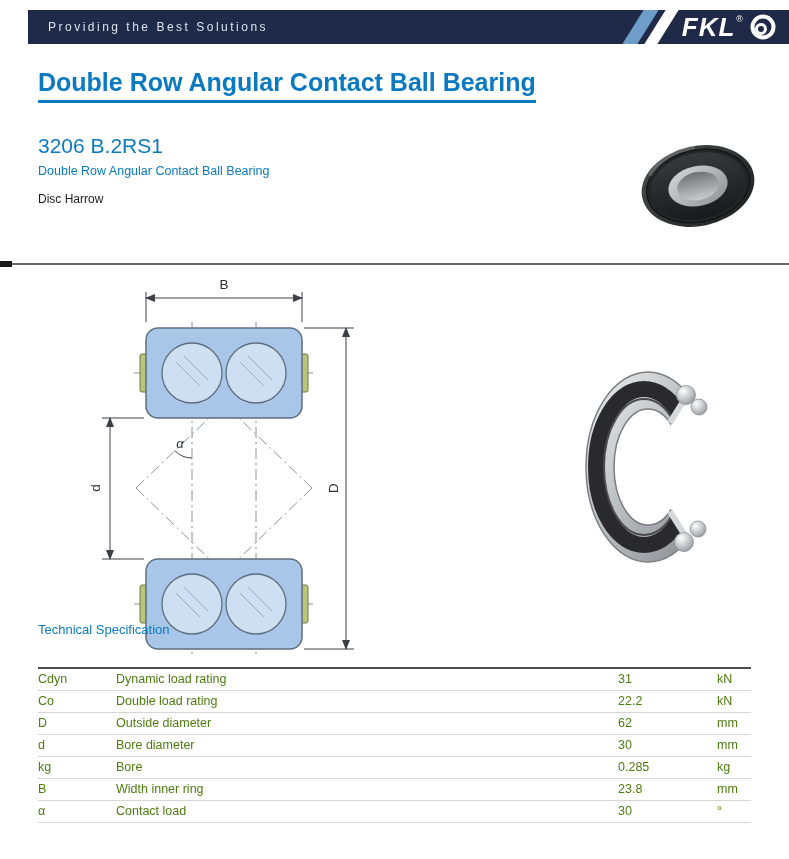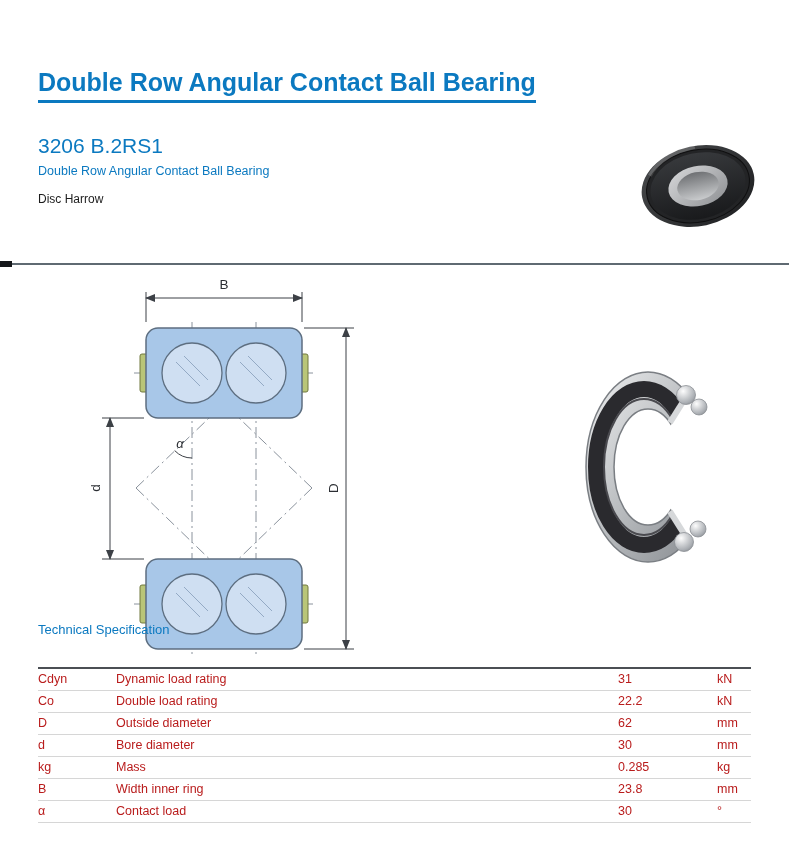--- a/index.html
+++ b/index.html
@@ -47,33 +47,46 @@
   .rule-tab { position:absolute; left:0; top:-4px; width:12px; height:6px; background:#15171a; display:block; }
 
   
   .drawing  { position:absolute; left:88px;  top:276px; }
   .render3d { position:absolute; left:578px; top:350px; }
 
   
   .spec-title { position:absolute; left:38px; top:622px; font-size:13px; color:#0b79c0; }
   .spec-table {
     position:absolute; left:38px; top:667px; width:713px;
-    border-collapse:collapse; font-size:12.5px; color:#b91c1c;
+    border-collapse:collapse; font-size:12.5px; color:#4d7c0f;
     border-top:2px solid #4b4f54;
   }
   .spec-table td { border-bottom:1px solid #d6d6d6; padding:3px 0 4px; }
   td.sym  { width:78px; }
   td.val  { width:90px; }
   td.unit { width:34px; padding-left:9px; }
 </style>
 </head>
 <body>
 
 <div class="page">
 
+  <header class="topbar">
+    <span class="slogan">Providing the Best Solutions</span>
+    <div class="brand">
+      <span class="stripe s1"></span>
+      <span class="stripe s2"></span>
+      <span class="brand-text">FKL</span>
+      <span class="brand-reg">®</span>
+      <svg class="brand-logo" width="28" height="28" viewBox="0 0 28 28">
+        <circle cx="14" cy="14" r="10.5" fill="none" stroke="#ffffff" stroke-width="4"></circle>
+        <circle cx="12" cy="16" r="4.5" fill="none" stroke="#ffffff" stroke-width="3"></circle>
+      </svg>
+    </div>
+  </header>
 
   <h1 class="title">Double Row Angular Contact Ball Bearing</h1>
 
   <div class="code">3206 B.2RS1</div>
   <div class="ptype">Double Row Angular Contact Ball Bearing</div>
   <div class="papp">Disc Harrow</div>
 
   <svg class="product-photo" width="130" height="100" viewBox="0 0 130 100">
     <defs>
       <linearGradient id="pg1" x1="0" y1="0" x2="1" y2="1">
@@ -229,21 +242,21 @@
         <td class="unit">mm</td>
       </tr>
       <tr>
         <td class="sym">d</td>
         <td class="desc">Bore diameter</td>
         <td class="val">30</td>
         <td class="unit">mm</td>
       </tr>
       <tr>
         <td class="sym">kg</td>
-        <td class="desc">Mass</td>
+        <td class="desc">Bore</td>
         <td class="val">0.285</td>
         <td class="unit">kg</td>
       </tr>
       <tr>
         <td class="sym">B</td>
         <td class="desc">Width inner ring</td>
         <td class="val">23.8</td>
         <td class="unit">mm</td>
       </tr>
       <tr>

